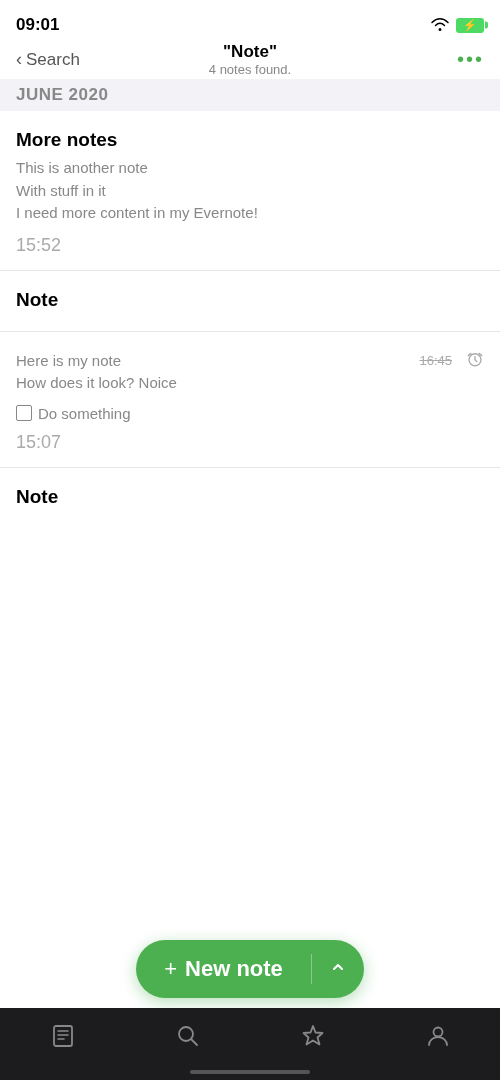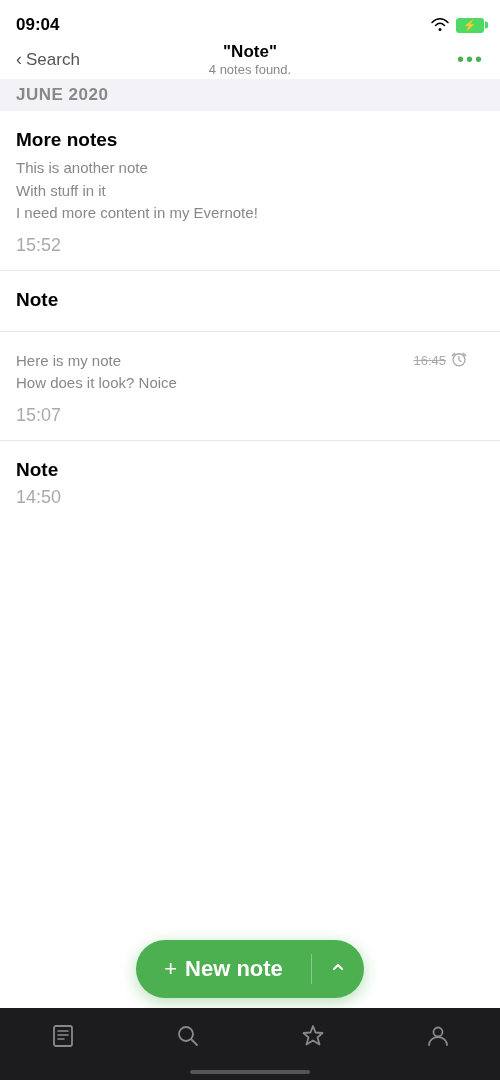--- a/index.html
+++ b/index.html
@@ -133,24 +133,24 @@
       color: #aaa;
     }
     .note-time-strikethrough {
       text-decoration: line-through;
       color: #aaa;
       font-size: 13px;
     }
     .note-top-right {
       position: absolute;
       top: 18px;
-      right: 32px;
-      display: flex;
-      align-items: center;
-      gap: 4px;
+      right: 16px;
+      display: flex;
+      align-items: center;
+      gap: 14px;
     }
     .alarm-icon {
       font-size: 16px;
       color: #aaa;
     }
 
     
     .checkbox-row {
       display: flex;
       align-items: center;
@@ -254,21 +254,21 @@
       width: 120px;
       height: 4px;
       background: #555;
       border-radius: 2px;
     }
   </style>
 </head>
 <body>
 
 <div class="status-bar">
-  <span class="status-time">09:04</span>
+  <span class="status-time">09:01</span>
   <div class="status-icons">
     <span style="font-size:18px;">
       
       <svg width="20" height="14" viewBox="0 0 20 14" fill="none">
         <path d="M10 11a1.5 1.5 0 1 1 0 3 1.5 1.5 0 0 1 0-3z" fill="#000"></path>
         <path d="M5.5 8.5C7 7 8.4 6.3 10 6.3s3 .7 4.5 2.2" stroke="#000" stroke-width="1.5" stroke-linecap="round" fill="none"></path>
         <path d="M2 5.5C4.5 3 7 1.8 10 1.8s5.5 1.2 8 3.7" stroke="#000" stroke-width="1.5" stroke-linecap="round" fill="none"></path>
       </svg>
     </span>
     <div class="battery-icon">
@@ -312,26 +312,29 @@
         <svg width="18" height="18" viewBox="0 0 24 24" fill="none">
           <circle cx="12" cy="13" r="8" stroke="#aaa" stroke-width="1.8"></circle>
           <path d="M12 9v4l2.5 2.5" stroke="#aaa" stroke-width="1.8" stroke-linecap="round"></path>
           <path d="M6.5 4.5L3 7.5M17.5 4.5L21 7.5" stroke="#aaa" stroke-width="1.8" stroke-linecap="round"></path>
         </svg>
       </span>
     </div>
     <div class="note-body">
       Here is my note<br>How does it look? Noice
     </div>
+    <div class="checkbox-row" style="margin-bottom:10px;">
+      <span class="checkbox-box"></span>
+      <span>Do something</span>
+    </div>
     <div class="note-time">15:07</div>
   </div>
 
   <div class="note-card" style="border-bottom:none;">
     <div class="note-title">Note</div>
-    <div class="note-time">14:50</div>
   </div>
 
 </div>
 
 <div class="new-note-bar">
   <div class="new-note-btn">
     <div class="new-note-main">
       <span class="new-note-plus">+</span>
       <span class="new-note-label">New note</span>
     </div>

